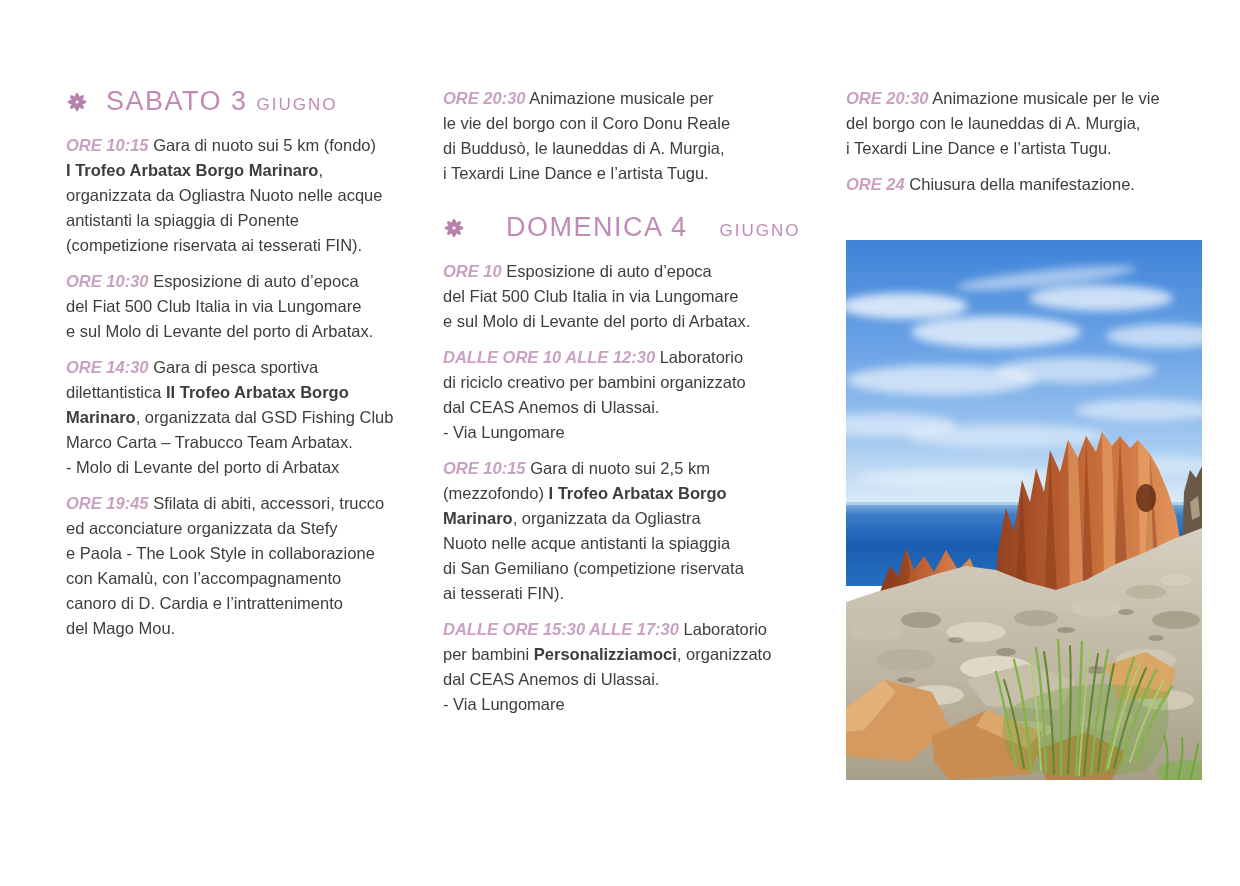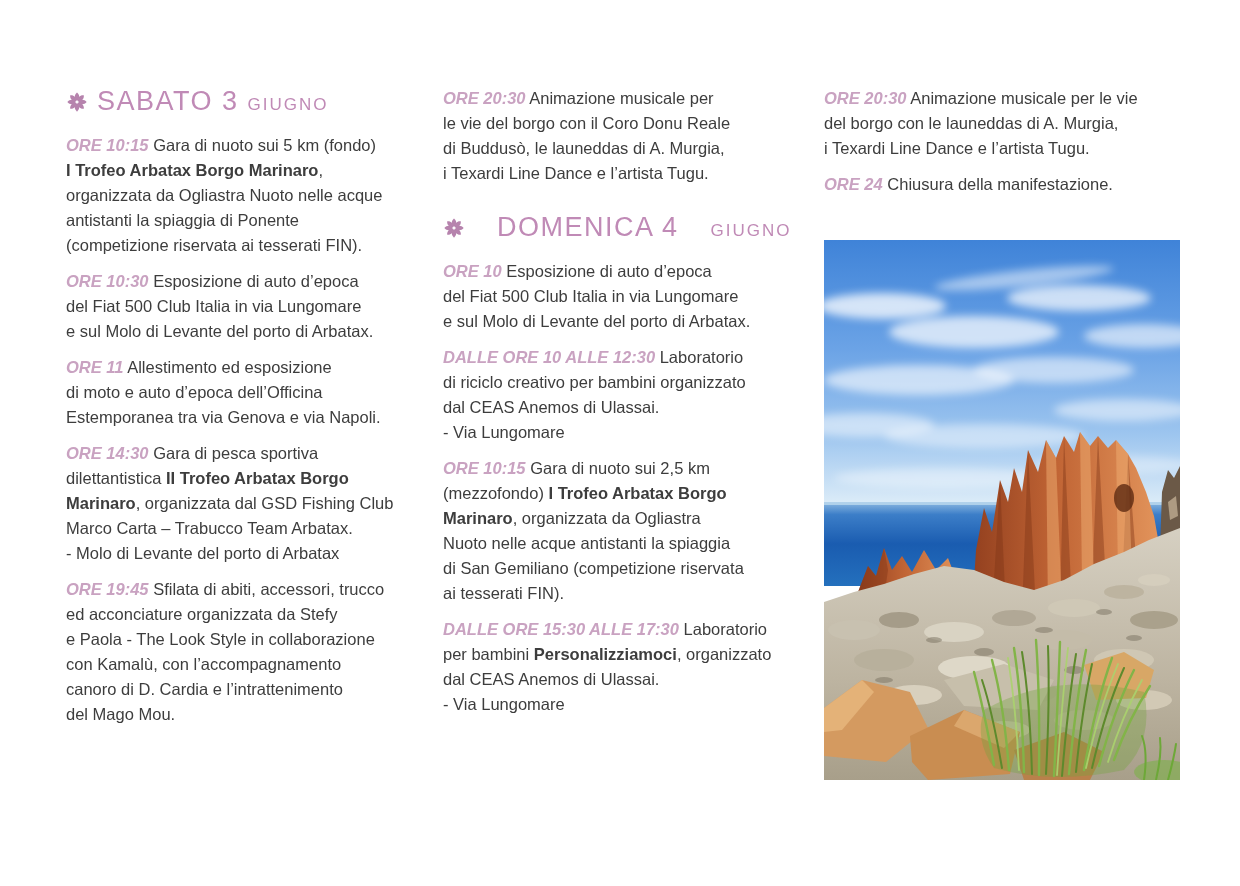--- a/index.html
+++ b/index.html
@@ -7,31 +7,32 @@
     width:1240px; height:886px;
     background: var(--page-bg, #ffffff);
     font-family: "Liberation Sans", sans-serif;
     position: relative;
     overflow: hidden;
   }
   .columns { position:absolute; inset:0; }
   .col { position:absolute; top:86px; }
   .col-1 { left:66px;  width:372px; }
   .col-2 { left:443px; width:374px; }
-  .col-3 { left:808px; width:356px;padding-left:16px; }
+  .col-3 { left:830px; width:356px;padding-left:16px; }
 
   .day-heading {
     display:flex; align-items:flex-start; gap:9px;
     margin:0 0 13px 0; font-weight:400; line-height:31px;
   }
   .day-heading:not(:first-child) { margin-top:26px;gap:32px; }
   .flower { display:inline-flex; margin-top:5px; }
   .day {
     font-size:27px; letter-spacing:1.5px;
     color: var(--accent-pink, #c08ab6);
+    margin-left: 9px;
   }
   .month {
     font-size:17px; letter-spacing:2px; margin-top:3px;
     color: var(--accent-pink, #c08ab6);
   }
 
   .event {
     margin:0 0 11px 0;
     font-size:16.5px; line-height:25px;
     color: var(--body-text, #3d3d3d);
@@ -68,23 +69,20 @@
           <span class="month">GIUGNO</span>
         </h2>
         <p class="event"><span class="time">ORE 10:15</span><span class="seg"> Gara di nuoto sui 5 km (fondo)
 </span><span class="bi">I Trofeo Arbatax Borgo Marinaro</span><span class="seg">,
 organizzata da Ogliastra Nuoto nelle acque
 antistanti la spiaggia di Ponente
 (competizione riservata ai tesserati FIN).</span></p>
         <p class="event"><span class="time">ORE 10:30</span><span class="seg"> Esposizione di auto d’epoca
 del Fiat 500 Club Italia in via Lungomare
 e sul Molo di Levante del porto di Arbatax.</span></p>
-        <p class="event"><span class="time">ORE 11</span><span class="seg"> Allestimento ed esposizione
-di moto e auto d’epoca dell’Officina
-Estemporanea tra via Genova e via Napoli.</span></p>
         <p class="event"><span class="time">ORE 14:30</span><span class="seg"> Gara di pesca sportiva
 dilettantistica </span><span class="bi">II Trofeo Arbatax Borgo
 Marinaro</span><span class="seg">, organizzata dal GSD Fishing Club
 Marco Carta – Trabucco Team Arbatax.
 - Molo di Levante del porto di Arbatax</span></p>
         <p class="event"><span class="time">ORE 19:45</span><span class="seg"> Sfilata di abiti, accessori, trucco
 ed acconciature organizzata da Stefy
 e Paola - The Look Style in collaborazione
 con Kamalù, con l’accompagnamento
 canoro di D. Cardia e l’intrattenimento

